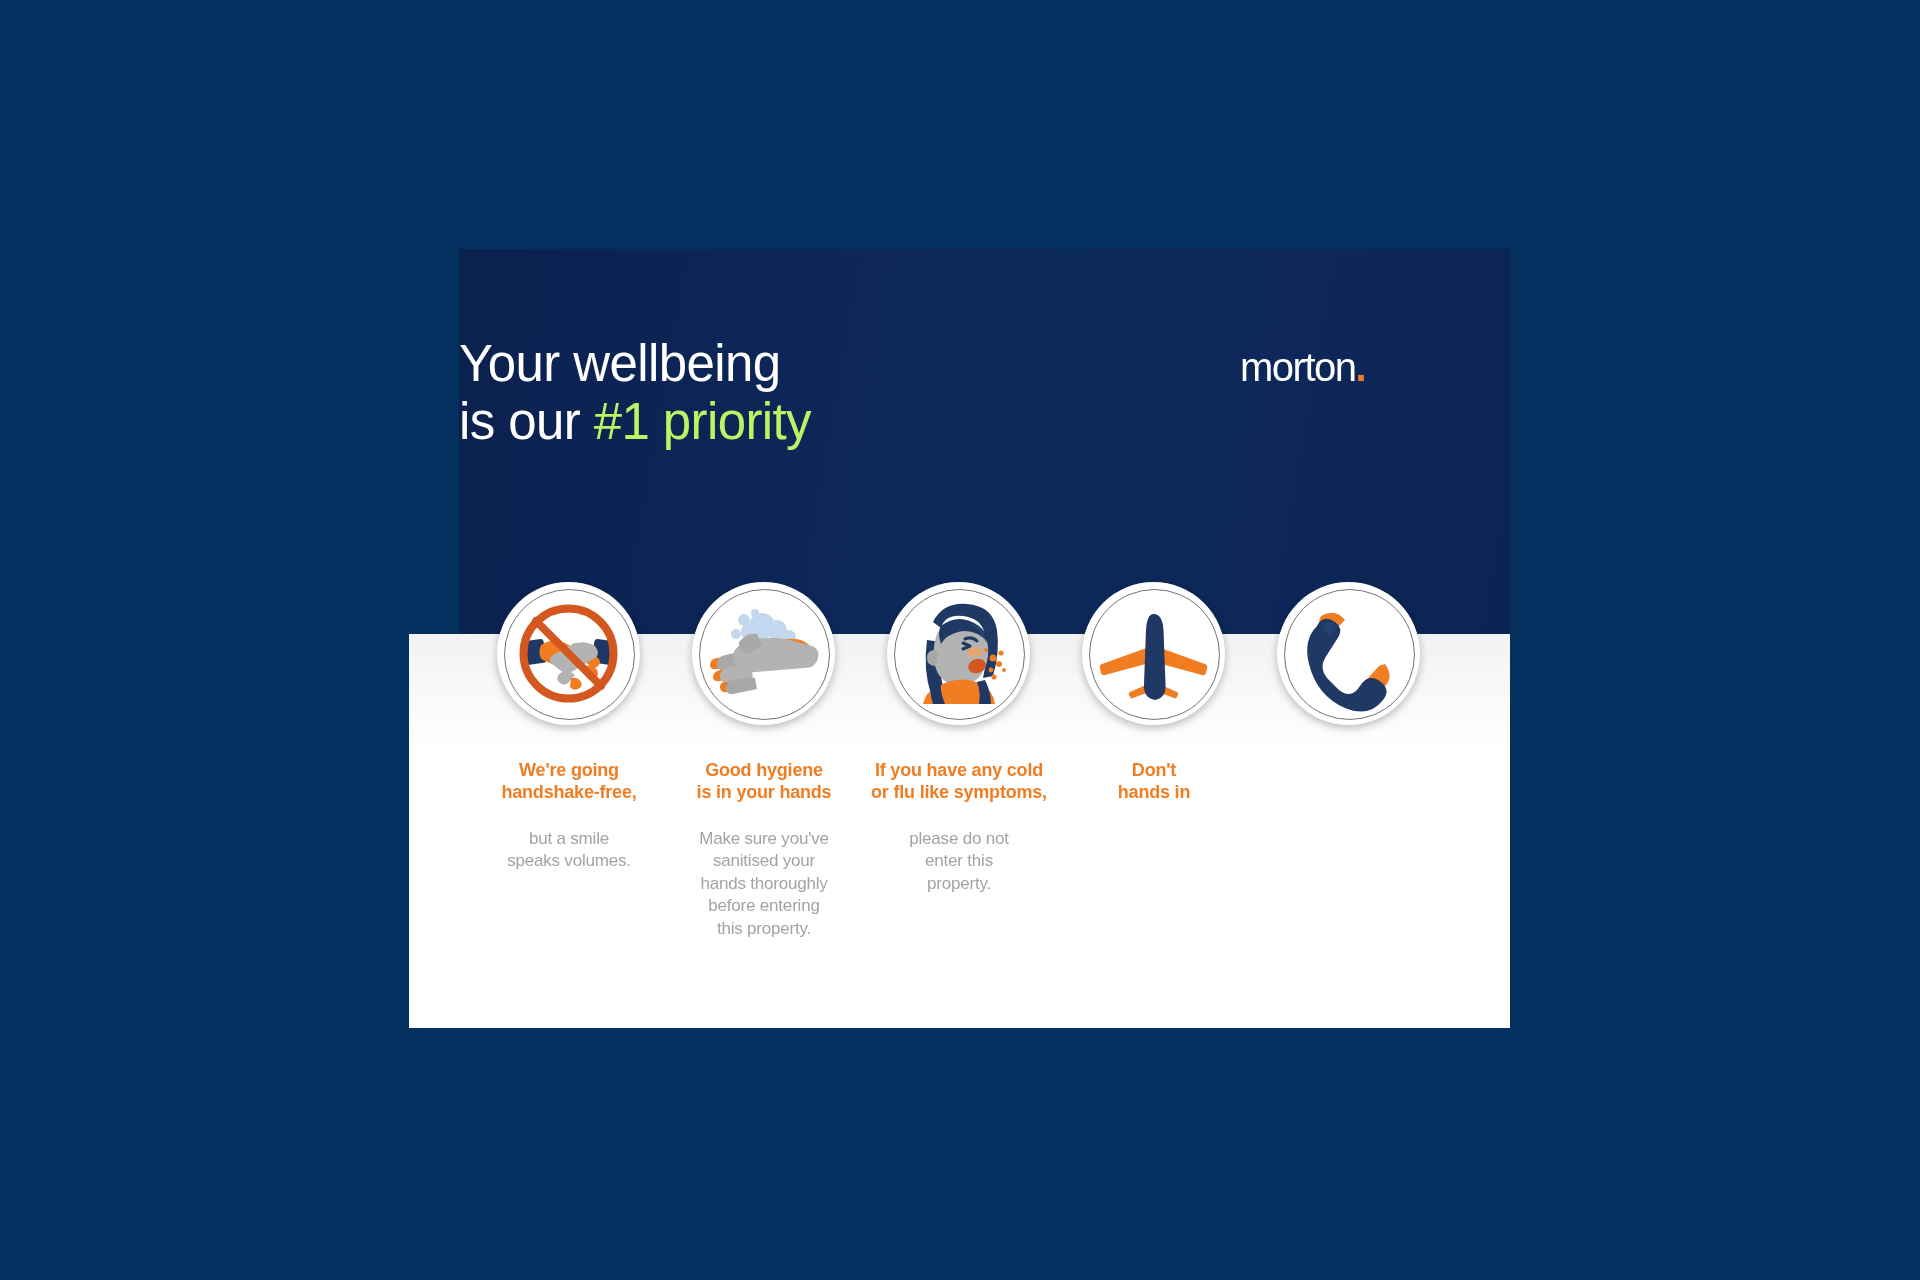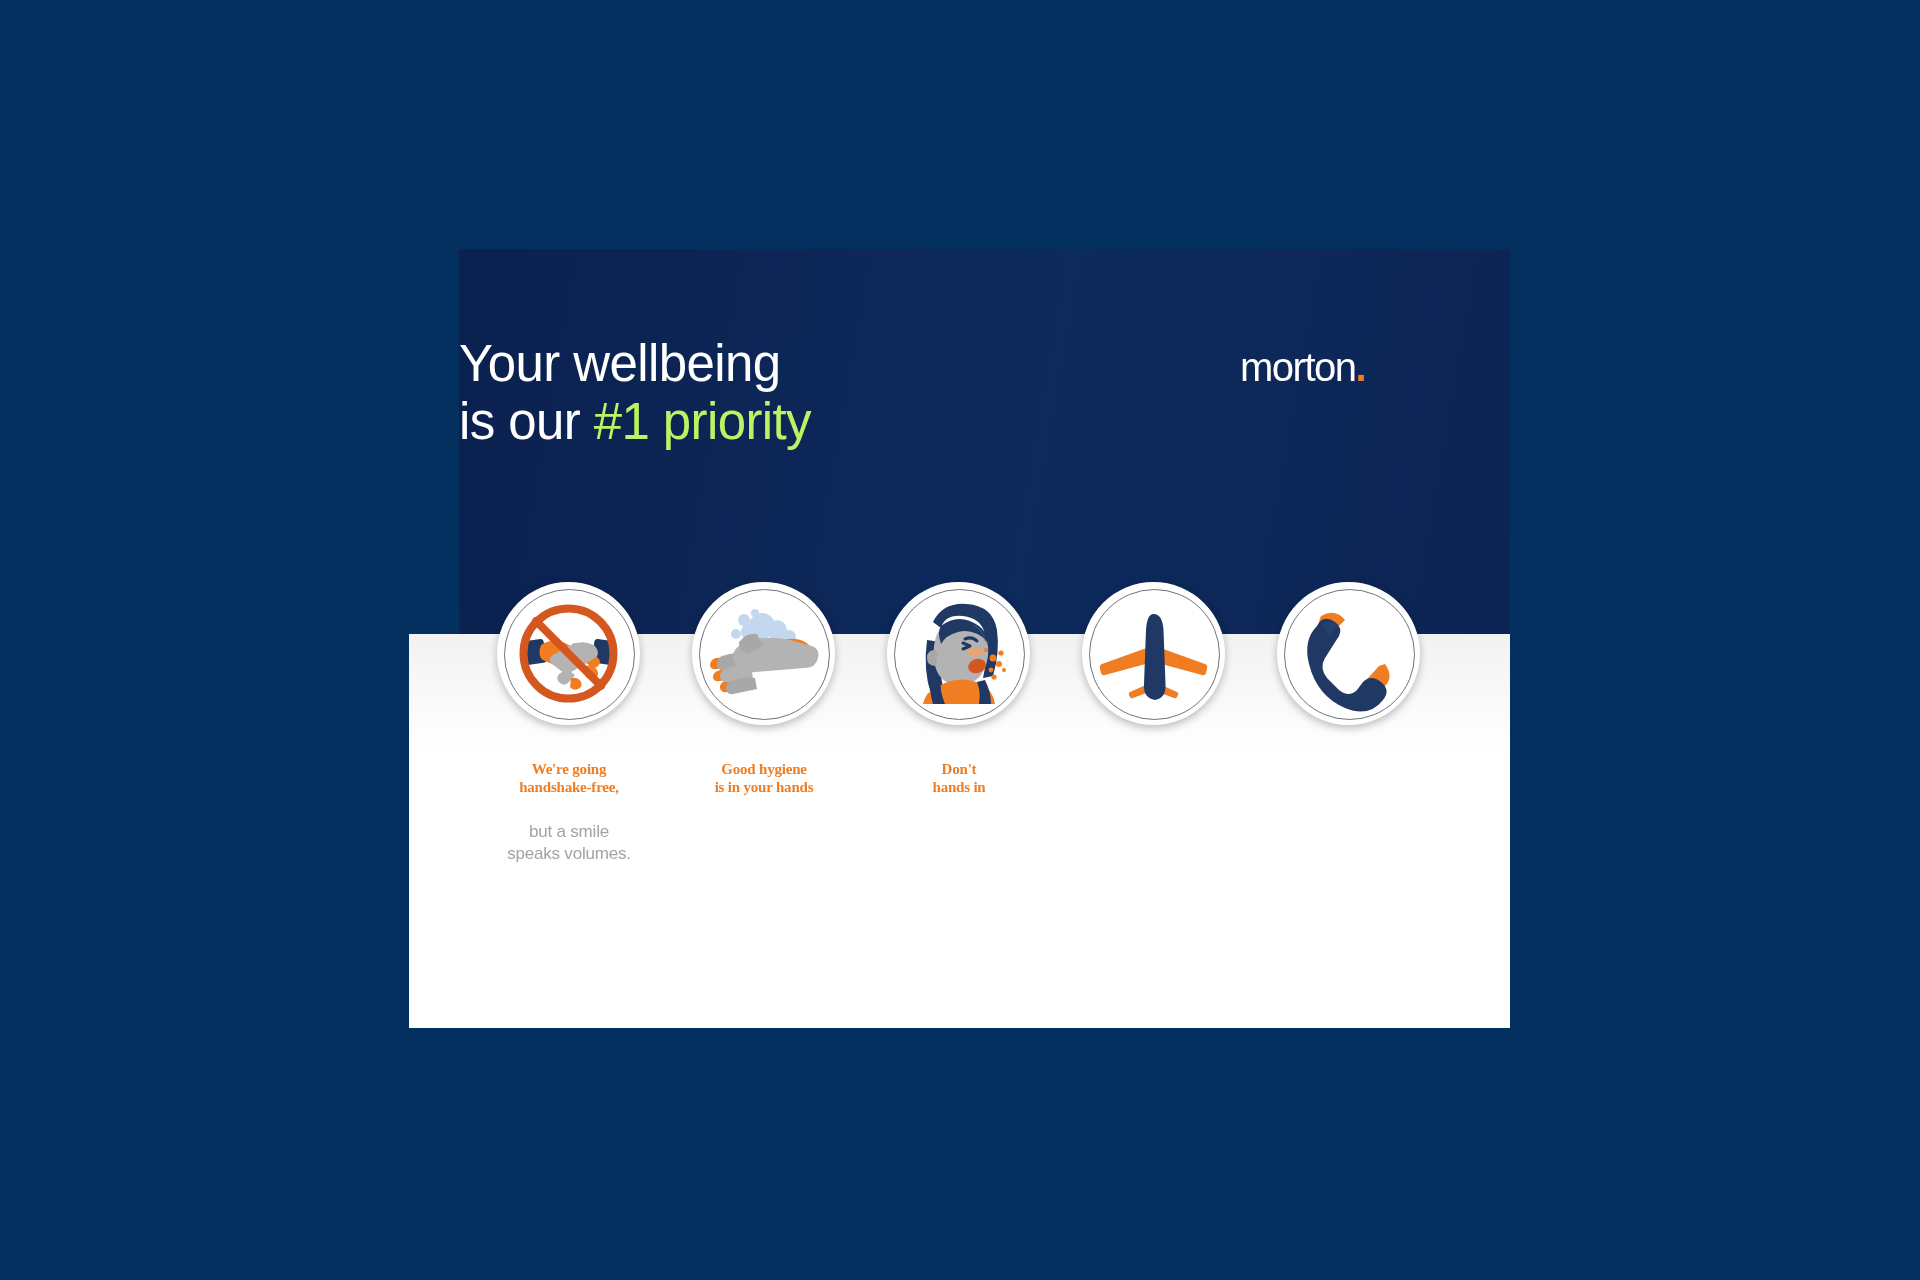--- a/index.html
+++ b/index.html
@@ -126,27 +126,26 @@
     justify-content: flex-start;
     padding-left: 88px;
     gap: 52px;
   }
   .caption {
     width: 143px;
     flex: 0 0 143px;
     text-align: center;
   }
   .cap-head {
-    font-size: 15px;
+    font-size: 18px;
     font-weight: 700;
     color: #f07d22;
     line-height: 1.22;
     white-space: pre-line;
     letter-spacing: -0.2px;
-    font-family: Liberation Serif, serif;
   }
   .cap-body {
     margin-top: 24px;
     font-size: 17px;
     font-weight: 400;
     color: #a3a3a3;
     line-height: 1.32;
     white-space: pre-line;
     letter-spacing: -0.2px;
   }
@@ -287,22 +286,34 @@
   <div class="caption">
     <div class="cap-head">We're going
 handshake-free,</div>
     <div class="cap-body">but a smile
 speaks volumes.</div>
   </div>
 
   <div class="caption">
     <div class="cap-head">Good hygiene
 is in your hands</div>
-  </div>
-
+    <div class="cap-body">Make sure you've
+sanitised your
+hands thoroughly
+before entering
+this property.</div>
+  </div>
+
+  <div class="caption">
+    <div class="cap-head">If you have any cold
+or flu like symptoms,</div>
+    <div class="cap-body">please do not
+enter this
+property.</div>
+  </div>
 
   <div class="caption">
     <div class="cap-head">Don't
 hands in</div>
   </div>
 
 
 </div>
 
 </body></html>

